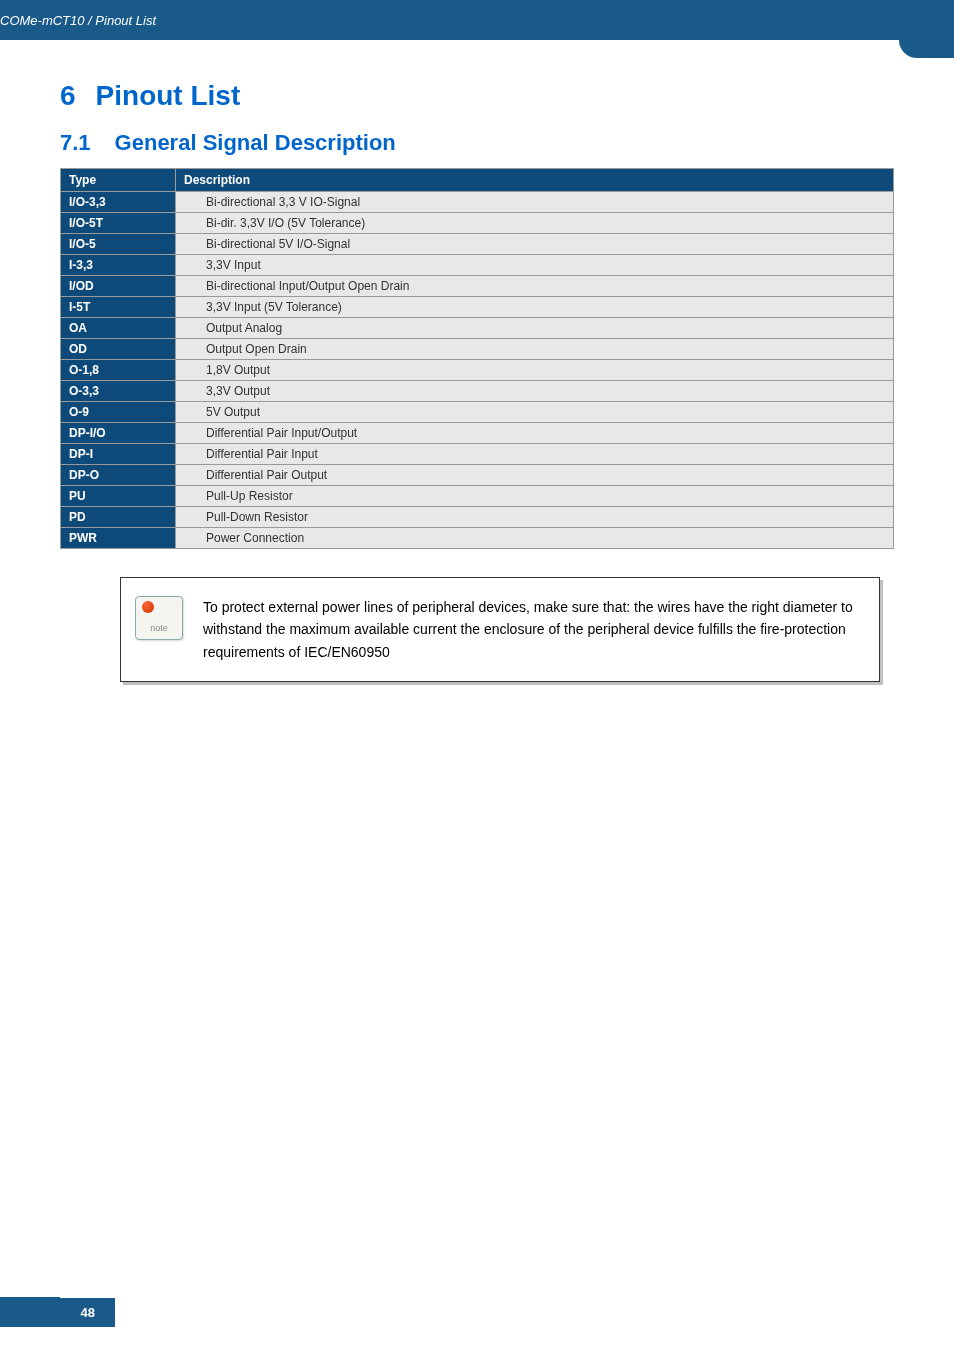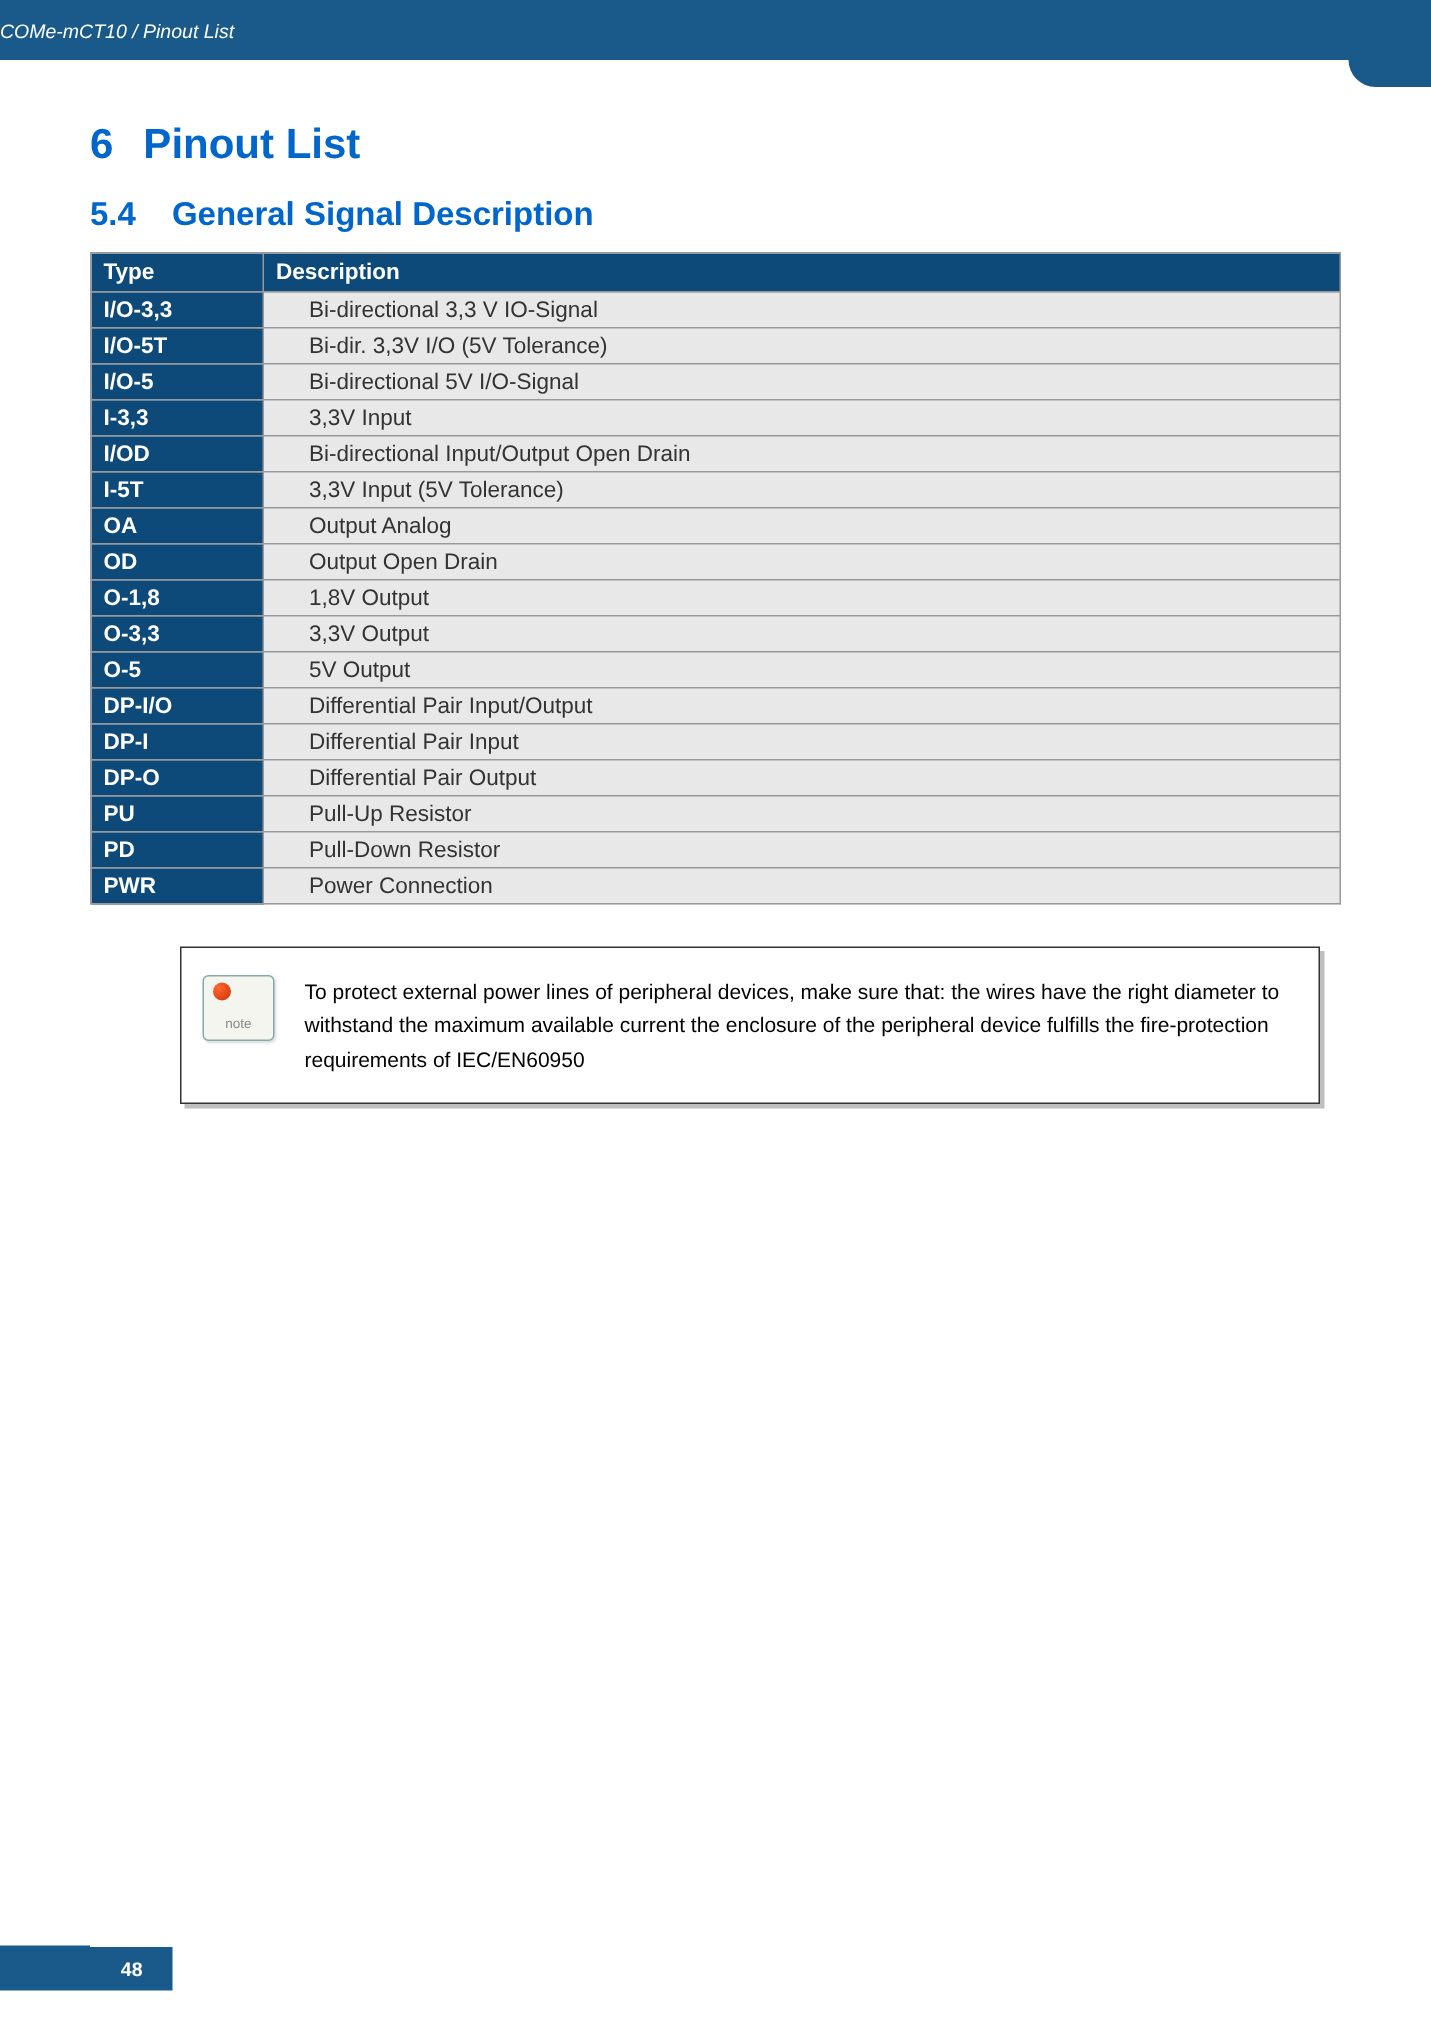--- a/index.html
+++ b/index.html
@@ -52,21 +52,21 @@
       font-weight: bold;
       margin-bottom: 12px;
     }
     .h2-number {
       display: inline-block;
       margin-right: 24px;
     }
     table {
       width: 100%;
       border-collapse: collapse;
-      font-size: 15px;
+      font-size: 12px;
     }
     table th {
       background: #0d4a7a;
       color: #ffffff;
       text-align: left;
       padding: 4px 8px;
       font-weight: bold;
       border: 1px solid #999;
     }
     table td {
@@ -157,21 +157,21 @@
 
 <div class="header-bar">
   <span class="header-text">COMe-mCT10 / Pinout List</span>
 </div>
 
 <div class="content">
   <h1 class="h1">
     <span class="h1-number">6</span><span>Pinout List</span>
   </h1>
   <h2 class="h2">
-    <span class="h2-number">5.4</span><span>General Signal Description</span>
+    <span class="h2-number">7.1</span><span>General Signal Description</span>
   </h2>
 
   <table>
     <thead>
       <tr>
         <th>Type</th>
         <th>Description</th>
       </tr>
     </thead>
     <tbody id="table-body">
@@ -209,21 +209,21 @@
         </tr>
         <tr>
           <td class="type-cell">O-1,8</td>
           <td class="desc-cell">1,8V Output</td>
         </tr>
         <tr>
           <td class="type-cell">O-3,3</td>
           <td class="desc-cell">3,3V Output</td>
         </tr>
         <tr>
-          <td class="type-cell">O-5</td>
+          <td class="type-cell">O-9</td>
           <td class="desc-cell">5V Output</td>
         </tr>
         <tr>
           <td class="type-cell">DP-I/O</td>
           <td class="desc-cell">Differential Pair Input/Output</td>
         </tr>
         <tr>
           <td class="type-cell">DP-I</td>
           <td class="desc-cell">Differential Pair Input</td>
         </tr>

